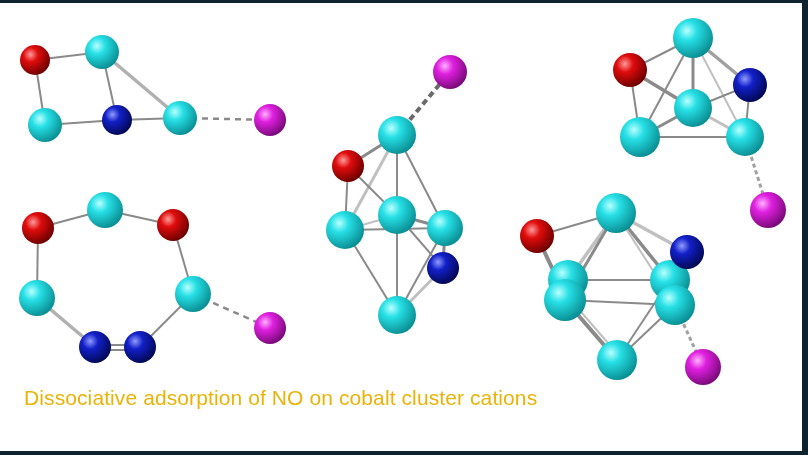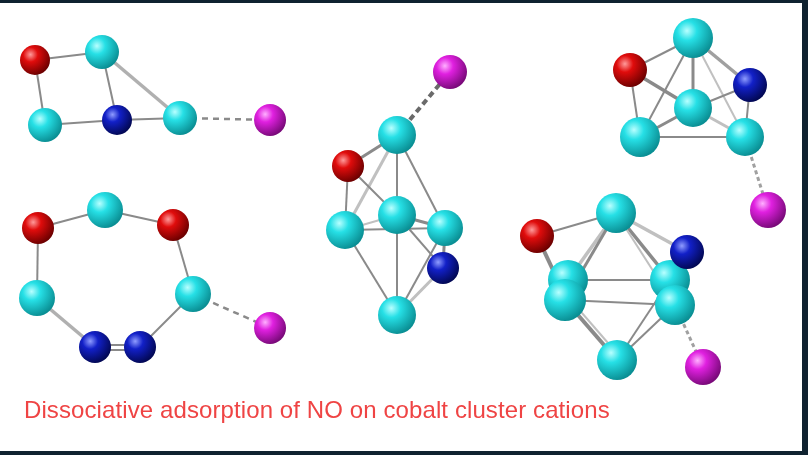--- a/index.html
+++ b/index.html
@@ -3,22 +3,22 @@
 <meta charset="utf-8">
 <style>
   html, body { margin: 0; padding: 0; }
   body { width: 808px; height: 455px; background: #0f2230; overflow: hidden; }
   .frame {
     position: absolute; left: 0; top: 3px; width: 802px; height: 448px;
     background: #ffffff;
   }
   svg.scene { position: absolute; left: 0; top: 0; }
   .caption {
-    position: absolute; left: 24px; top: 396px;
-    font-family: "Liberation Sans", sans-serif; font-size: 24px; color: #ef4444;
+    position: absolute; left: 24px; top: 386px;
+    font-family: "Liberation Sans", sans-serif; font-size: 21px; color: #eab308;
     letter-spacing: 0.1px; white-space: nowrap;
   }
 </style>
 </head>
 <body>
 
 <div class="frame"></div>
 
 <svg class="scene" width="808" height="455">
   <defs>

